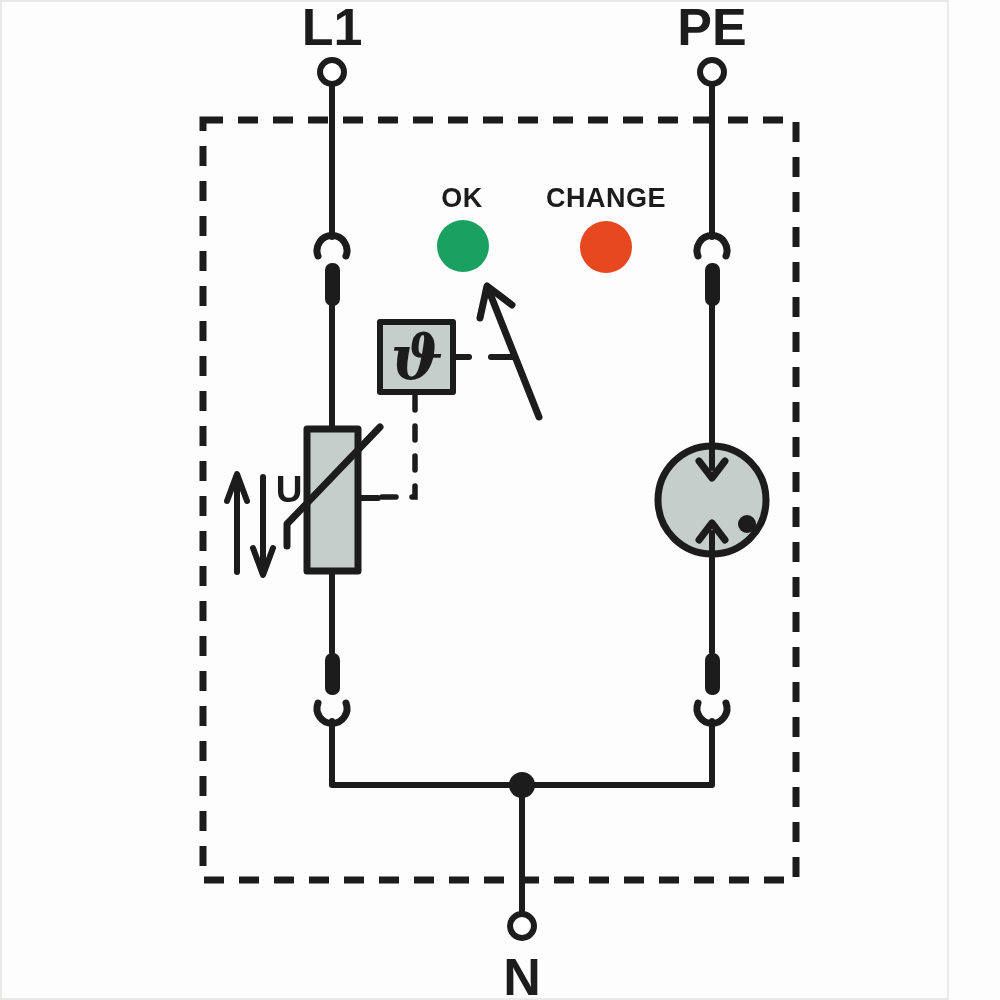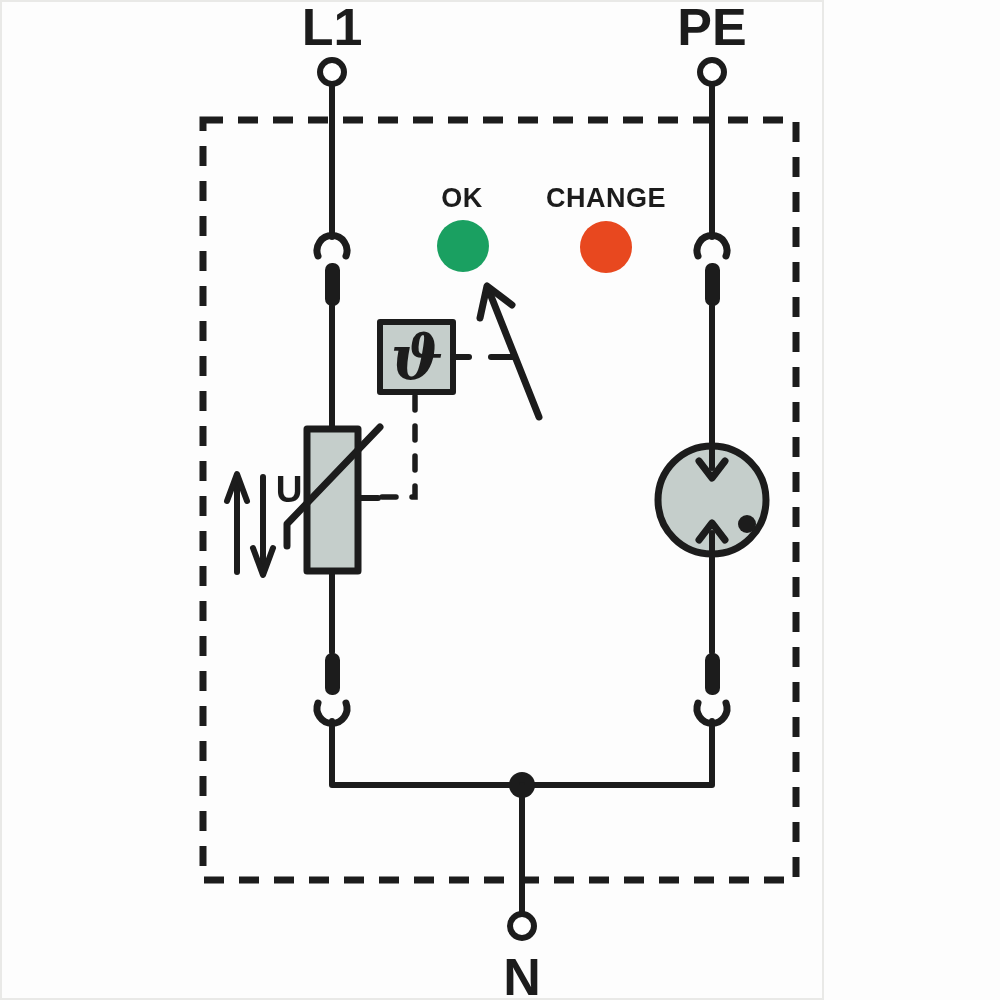--- a/index.html
+++ b/index.html
@@ -6,21 +6,21 @@
     --line: #1c1c1c;
     --fill: #c5cecb;
   }
   html, body {
     margin: 0;
     padding: 0;
     background: #fdfdfd;
   }
   .canvas {
     position: relative;
-    width: 824px;
+    width: 949px;
     height: 1000px;
     background: #fdfdfd;
     box-shadow: inset 0 0 0 2px #e9e9e7;
     font-family: "Liberation Sans", sans-serif;
   }
   svg { display: block; }
 
   .wire  { stroke: var(--line); stroke-width: 6; stroke-linecap: round; stroke-linejoin: round; fill: none; }
   .wire7 { stroke: var(--line); stroke-width: 7; stroke-linecap: round; stroke-linejoin: round; fill: none; }
   .solid { fill: var(--line); stroke: none; }

